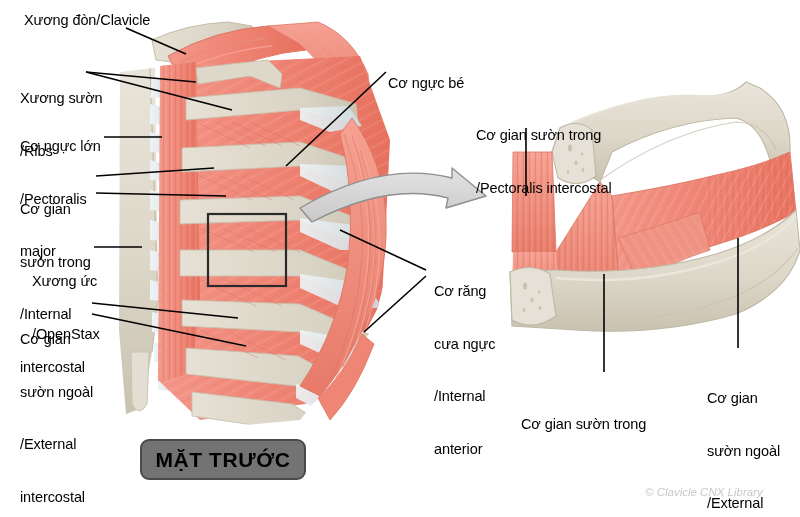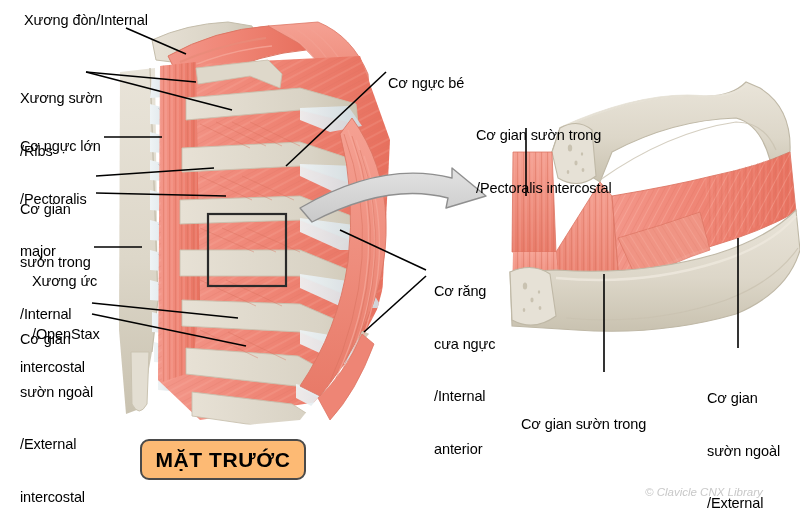--- a/index.html
+++ b/index.html
@@ -19,21 +19,21 @@
     font-size:14.5px;
     line-height:17.5px;
     color:#000000;
     white-space:pre;
     letter-spacing:-0.1px;
   }
   .frontbox{
     position:absolute;
     border:2px solid #4a4a4a;
     border-radius:9px;
-    background:#fdba74;
+    background:#737373;
     box-sizing:border-box;
     display:flex;align-items:center;justify-content:center;
   }
   .frontbox span{
     font-family:"Liberation Sans",sans-serif;
     font-weight:bold;
     font-size:21px;
     letter-spacing:0.6px;
     color:#000;
   }
@@ -316,21 +316,21 @@
       <line x1="426" y1="276" x2="364" y2="332"></line>
 
       <line x1="526" y1="128" x2="526" y2="196"></line>
 
       <line x1="604" y1="372" x2="604" y2="274"></line>
 
       <line x1="738" y1="348" x2="738" y2="238"></line>
     </g>
   </svg>
 
-  <div class="lbl" style="left:24px;top:12px;"><span>Xương đòn/Internal</span></div>
+  <div class="lbl" style="left:24px;top:12px;"><span>Xương đòn/Clavicle</span></div>
 
   <div class="lbl" style="left:20px;top:103px;">
     <div>Cơ ngực lớn</div>
     <div>/Pectoralis</div>
     <div>major</div>
   </div>
 
   <div class="lbl" style="left:20px;top:55px;">
     <div>Xương sườn</div>
     <div>/Ribs</div>

